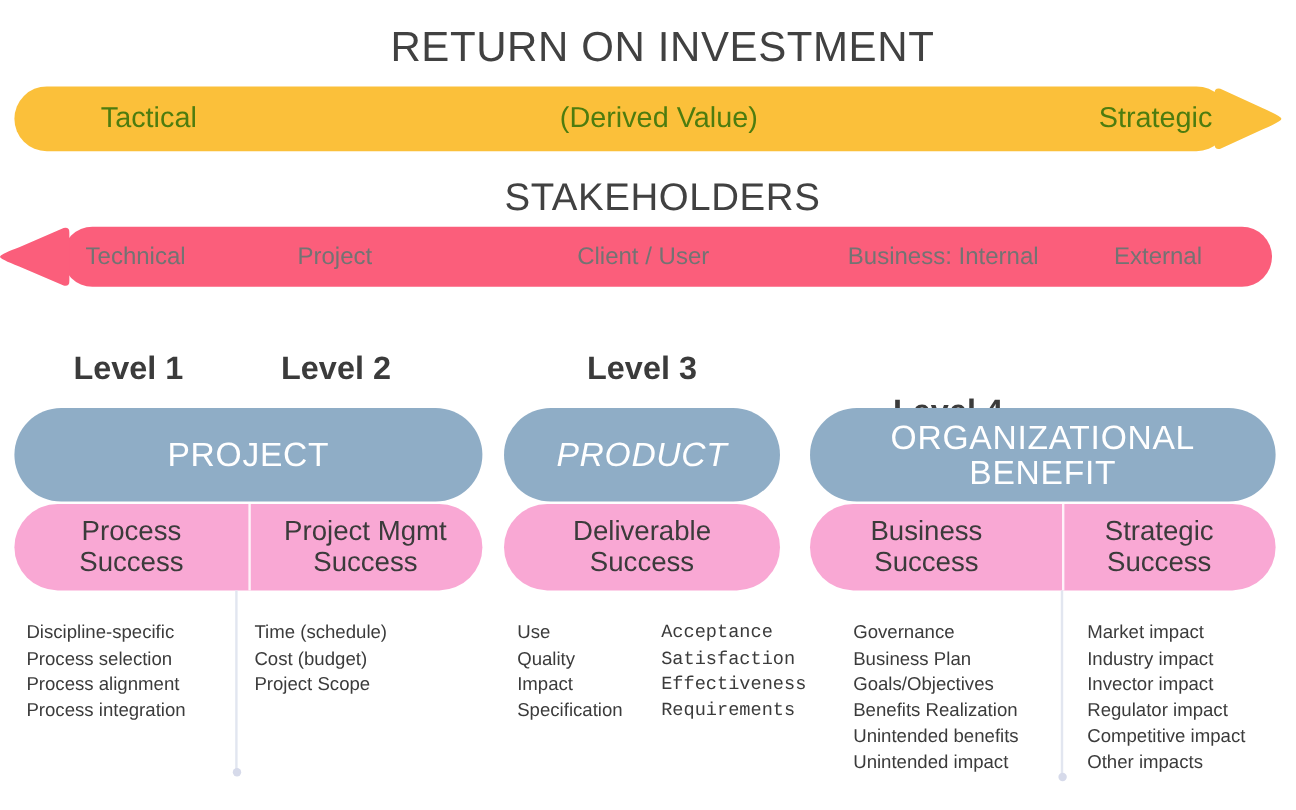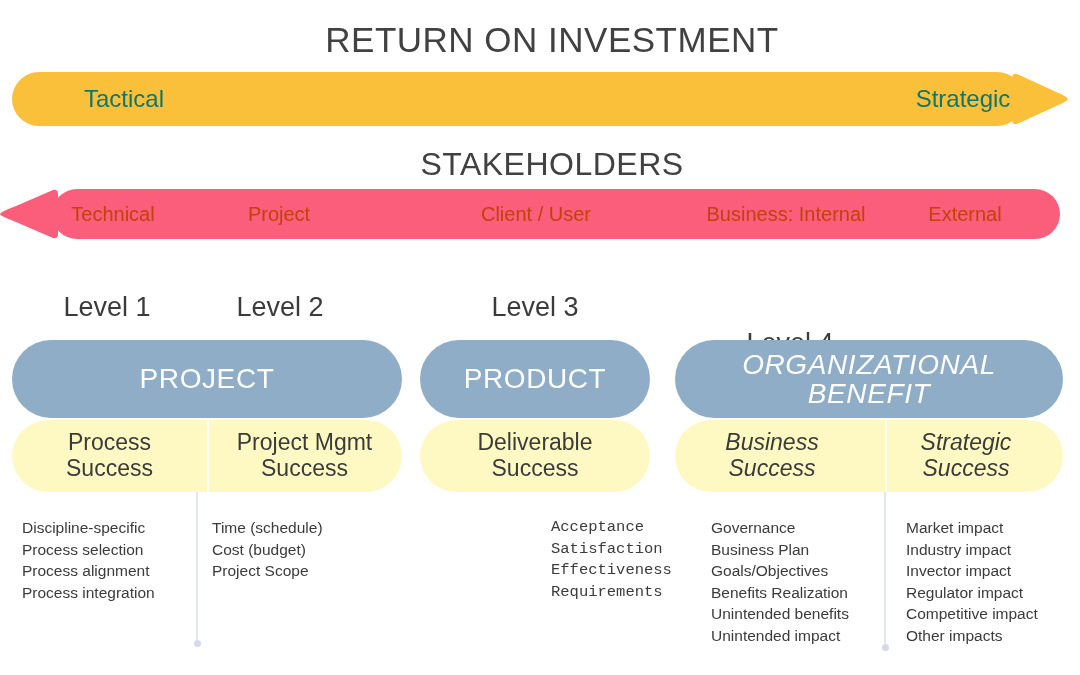--- a/index.html
+++ b/index.html
@@ -57,21 +57,21 @@
     top: 0;
     width: 56px;
     height: 58px;
   }
   .roi-label {
     position: absolute;
     top: 2px;
     height: 54px;
     line-height: 54px;
     font-size: 24px;
-    color: #0f766e;
+    color: #4d7c0f;
     white-space: nowrap;
     text-align: center;
   }
 
   
   #stk-arrow-wrap {
     position: absolute;
     left: 12px;
     top: 188px;
     width: 1056px;
@@ -92,34 +92,34 @@
     top: 0;
     width: 58px;
     height: 52px;
   }
   .stk-label {
     position: absolute;
     top: 1px;
     height: 50px;
     line-height: 50px;
     font-size: 20px;
-    color: #c2410c;
+    color: #737373;
     white-space: nowrap;
     text-align: center;
   }
 
   
   .level-label {
     position: absolute;
     top: 292px;
     font-size: 27px;
     color: #3B3B3B;
     white-space: nowrap;
     text-align: center;
-    font-weight: 400;
+    font-weight: 700;
   }
 
   
   .group {
     position: absolute;
   }
   .cap {
     position: absolute;
     left: 0;
     top: 0;
@@ -137,21 +137,21 @@
     text-align: center;
     line-height: 1.05;
     padding: 0 14px;
     white-space: pre-line;
   }
   .base {
     position: absolute;
     left: 0;
     top: 80px;
     height: 72px;
-    background: #fef9c3;
+    background: #f9a8d4;
     border-radius: 36px;
     display: flex;
   }
   .base-cell {
     flex: 1 1 0;
     display: flex;
     align-items: center;
     justify-content: center;
     position: relative;
   }
@@ -202,20 +202,21 @@
 <div id="canvas">
 
   <div class="section-title" id="roi-title">RETURN ON INVESTMENT</div>
 
   <div id="roi-arrow-wrap">
     <div id="roi-bar"></div>
     <svg id="roi-head" viewBox="0 0 56 58">
       <path d="M0 8 Q0 3 5 4 L40 20 Q56 27 56 29 Q56 31 40 38 L5 54 Q0 55 0 50 Z" fill="#FBC03A"></path>
     </svg>
     <div class="roi-label" style="left:0px;width:224px;">Tactical</div>
+    <div class="roi-label" style="left:425px;width:224px;">(Derived Value)</div>
     <div class="roi-label" style="left:839px;width:224px;">Strategic</div>
   </div>
 
   <div class="section-title" id="stk-title">STAKEHOLDERS</div>
 
   <div id="stk-arrow-wrap">
     <div id="stk-bar"></div>
     <svg id="stk-head" viewBox="0 0 58 52">
       <path d="M58 6 Q58 1 53 2 L16 18 Q0 24 0 26 Q0 28 16 34 L53 50 Q58 51 58 46 Z" fill="#FB5E7B"></path>
     </svg>
@@ -242,32 +243,32 @@
       </div>
       <div class="base-cell">
         <div class="base-cell-text">Project Mgmt
 Success</div>
       </div>
       <div class="divider-top" style="left:50%; top:0; height:72px;"></div>
     </div>
   </div>
 
   <div class="group" style="left:420px; top:340px; width:230px; height:152px;">
-    <div class="cap" style="width:230px;">
+    <div class="cap" style="width:230px;font-style:italic;">
       <div class="cap-text">PRODUCT</div>
     </div>
     <div class="base" style="width:230px;">
       <div class="base-cell">
         <div class="base-cell-text">Deliverable
 Success</div>
       </div>
     </div>
   </div>
 
-  <div class="group" style="left:675px; top:340px; width:388px; height:152px;font-style:italic;">
+  <div class="group" style="left:675px; top:340px; width:388px; height:152px;">
     <div class="cap" style="width:388px;">
       <div class="cap-text">ORGANIZATIONAL
 BENEFIT</div>
     </div>
     <div class="base" style="width:388px;">
       <div class="base-cell">
         <div class="base-cell-text">Business
 Success</div>
       </div>
       <div class="base-cell">
@@ -291,20 +292,26 @@
       <div>Project Scope</div>
     </div>
 
   <div class="bullets" style="left:22px; top:517px;">
       <div>Discipline-specific</div>
       <div>Process selection</div>
       <div>Process alignment</div>
       <div>Process integration</div>
     </div>
 
+  <div class="bullets" style="left:431px; top:517px;">
+      <div>Use</div>
+      <div>Quality</div>
+      <div>Impact</div>
+      <div>Specification</div>
+    </div>
 
   <div class="bullets" style="left:551px; top:517px;font-family:Liberation Mono, monospace;">
       <div>Acceptance</div>
       <div>Satisfaction</div>
       <div>Effectiveness</div>
       <div>Requirements</div>
     </div>
 
   <div class="bullets" style="left:711px; top:517px;">
       <div>Governance</div>

